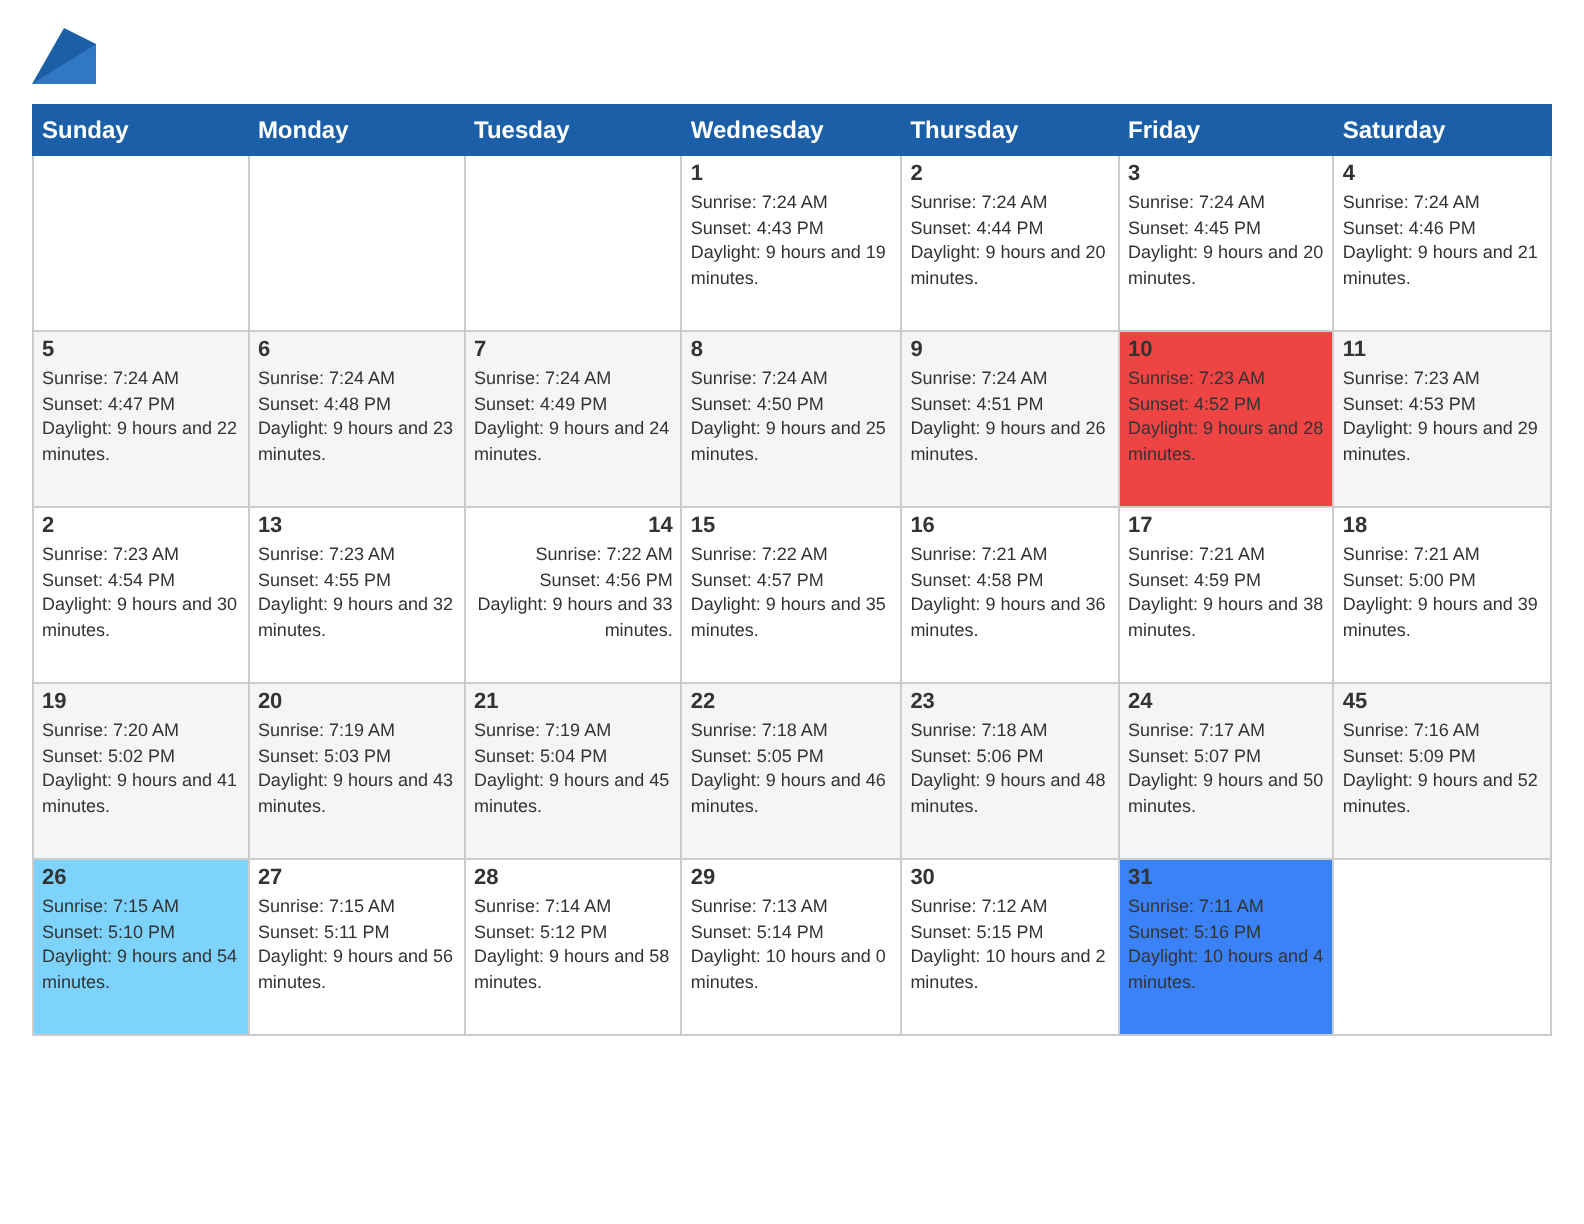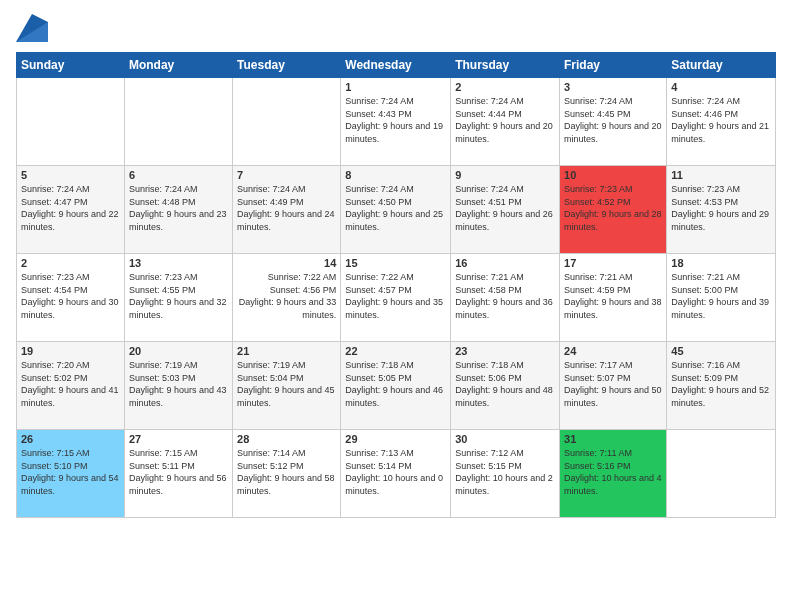--- a/index.html
+++ b/index.html
@@ -264,21 +264,21 @@
             <div class="day-info">Sunrise: 7:14 AM<br>Sunset: 5:12 PM<br>Daylight: 9 hours and 58 minutes.</div>
           </td>
           <td style="background: rgb(255, 255, 255);">
             <span class="day-number">29</span>
             <div class="day-info">Sunrise: 7:13 AM<br>Sunset: 5:14 PM<br>Daylight: 10 hours and 0 minutes.</div>
           </td>
           <td style="background: rgb(255, 255, 255);">
             <span class="day-number">30</span>
             <div class="day-info">Sunrise: 7:12 AM<br>Sunset: 5:15 PM<br>Daylight: 10 hours and 2 minutes.</div>
           </td>
-          <td style="background: #22c55e;">
+          <td style="background: #3b82f6;">
             <span class="day-number">31</span>
             <div class="day-info">Sunrise: 7:11 AM<br>Sunset: 5:16 PM<br>Daylight: 10 hours and 4 minutes.</div>
           </td>
           <td class="empty-cell"></td>
         </tr>
       </tbody>
   </table>
 </div>
 
 </body></html>

